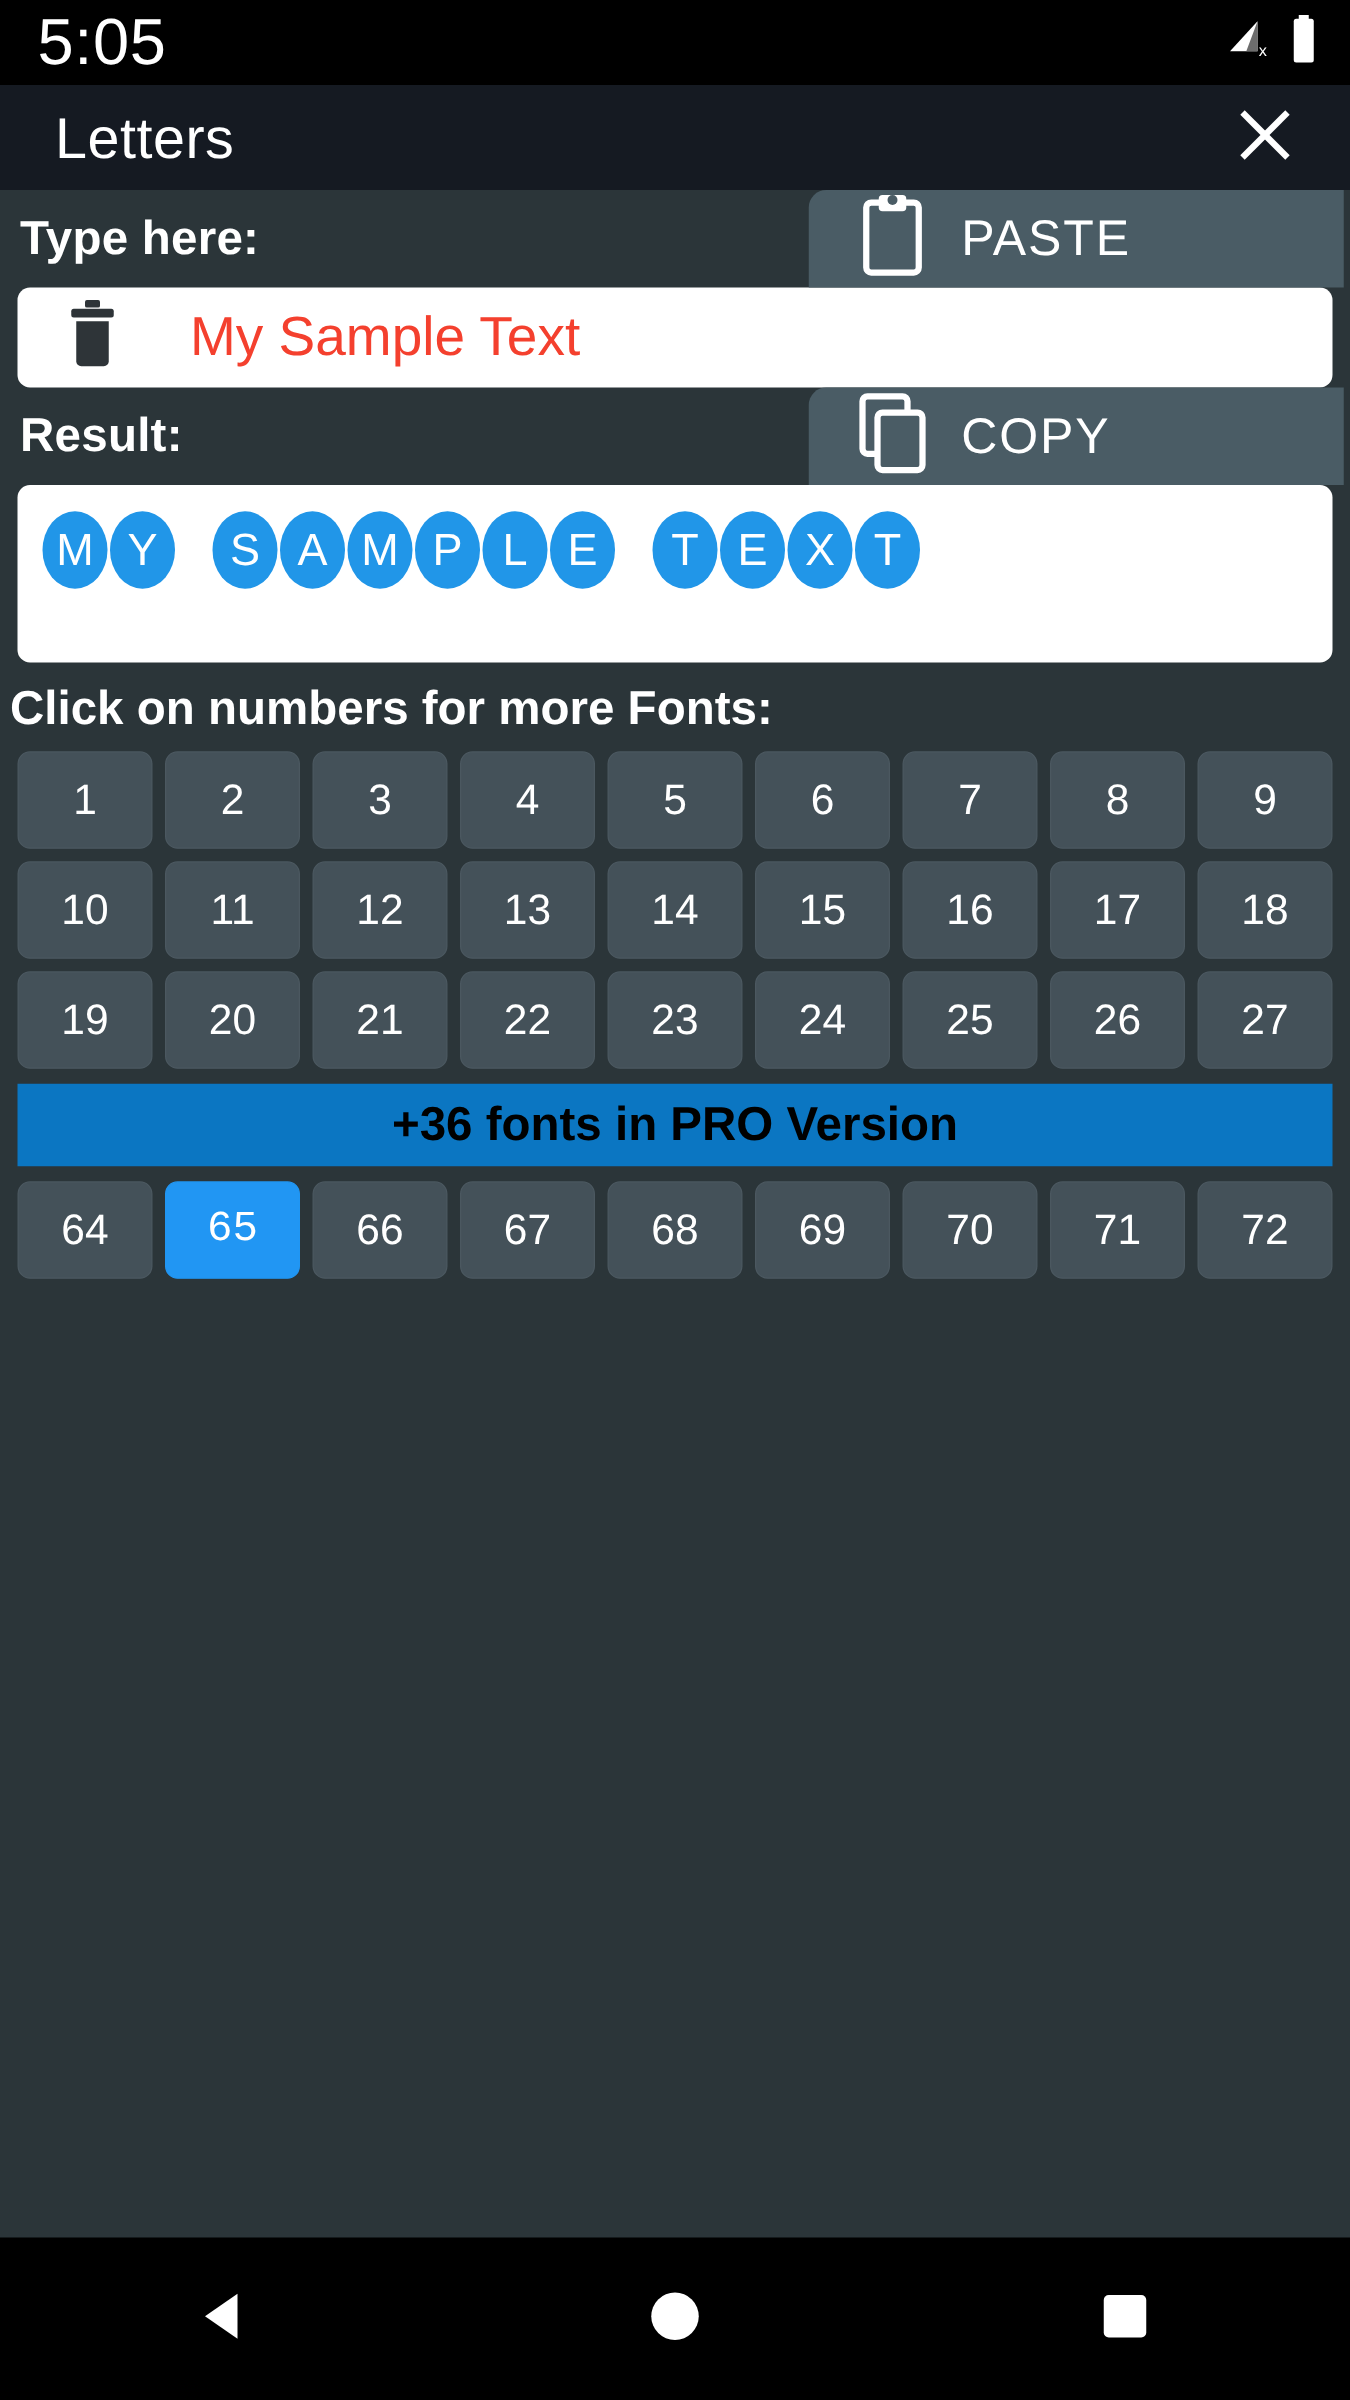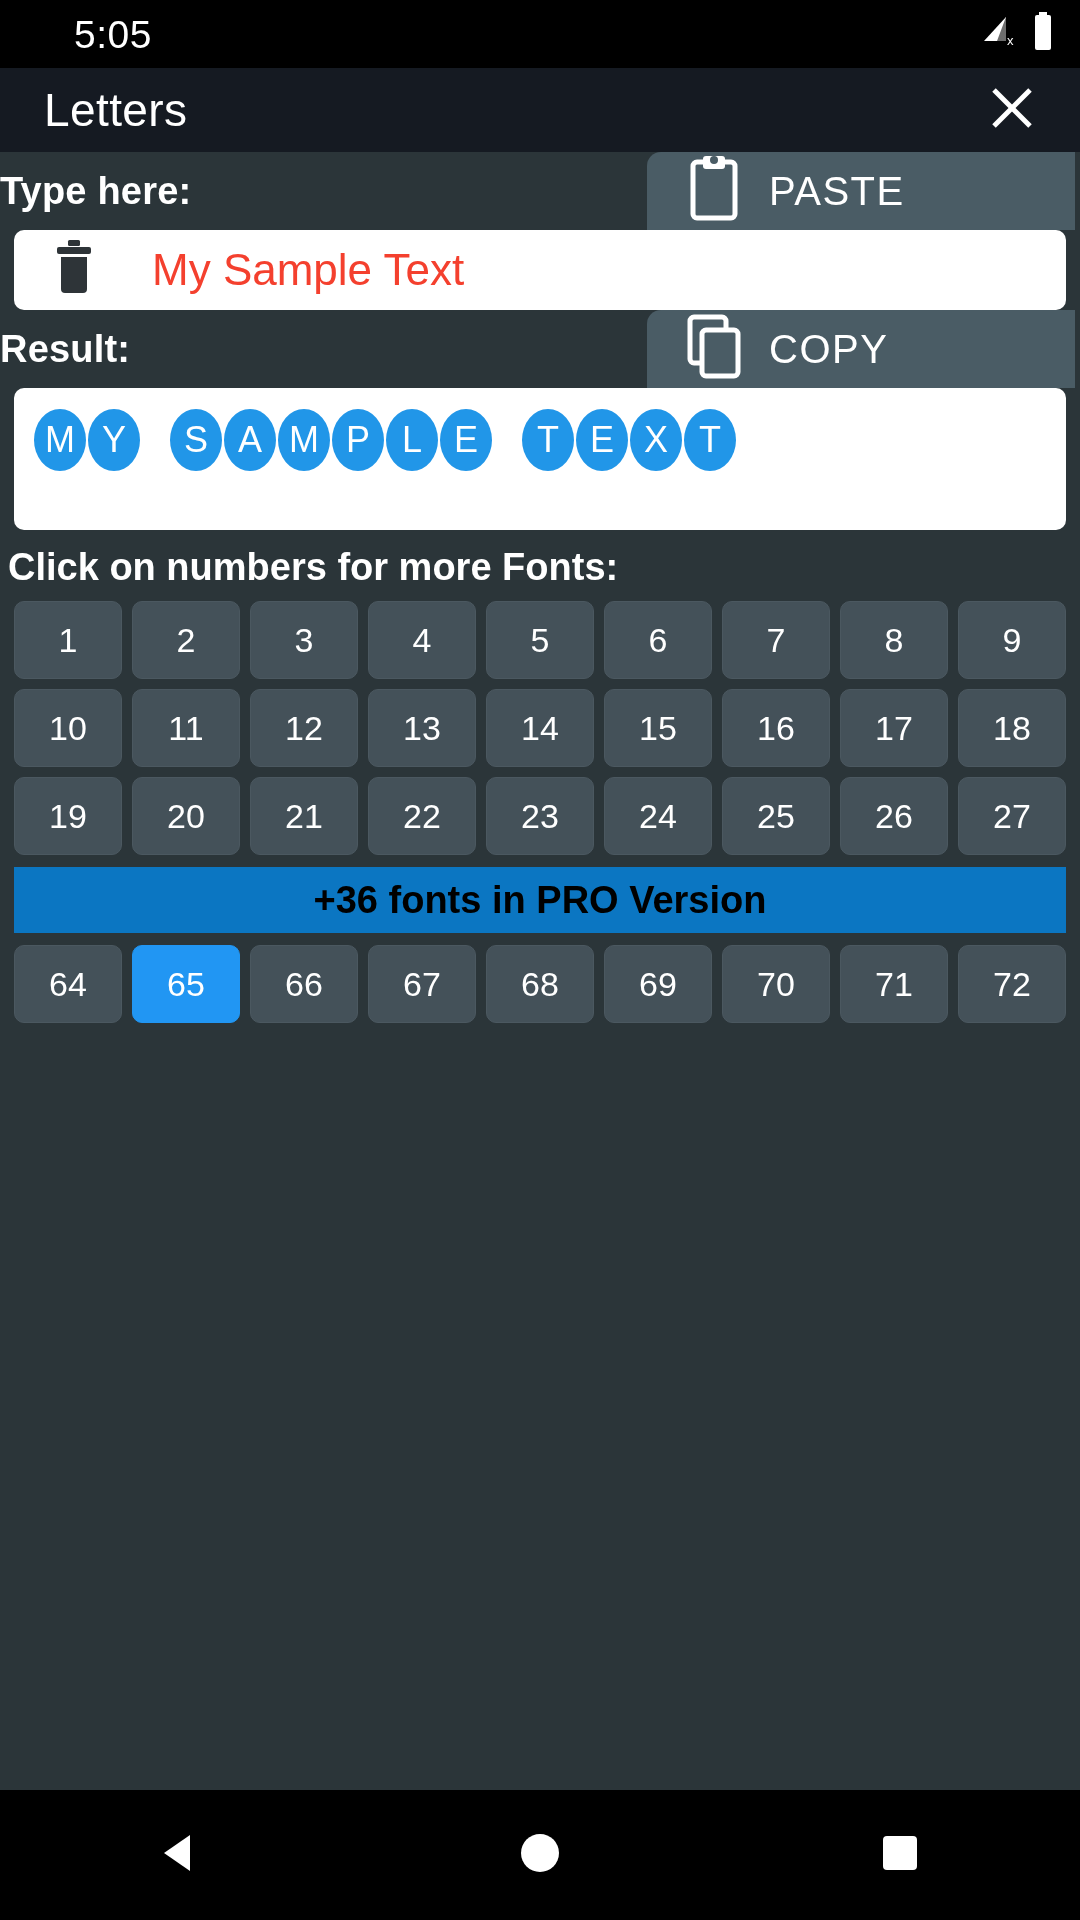--- a/index.html
+++ b/index.html
@@ -22,25 +22,24 @@
     height: 68px;
     background: #000000;
     display: flex;
     align-items: center;
     justify-content: space-between;
     padding: 0 26px 0 30px;
     flex: none;
   }
   .status-time {
     color: #ffffff;
-    font-size: 39px;
+    font-size: 52px;
     font-weight: 400;
     letter-spacing: 0.5px;
     line-height: 1;
-    margin-left: 44px;
   }
   .status-icons { display: flex; align-items: center; gap: 14px; }
 
   
   .header {
     height: 84px;
     background: #151a22;
     display: flex;
     align-items: center;
     justify-content: space-between;
@@ -64,21 +63,21 @@
     position: relative;
     height: 78px;
     display: flex;
     align-items: center;
     flex: none;
   }
   .section-label {
     color: #ffffff;
     font-size: 38px;
     font-weight: 700;
-    padding-left: 0;
+    padding-left: 16px;
     letter-spacing: 0.2px;
   }
   .action-btn {
     position: absolute;
     right: 5px;
     top: 0;
     height: 100%;
     min-width: 428px;
     background: #4a5c65;
     border-top-left-radius: 14px;
@@ -178,20 +177,21 @@
     font-size: 34px;
     display: flex;
     align-items: center;
     justify-content: center;
     cursor: pointer;
     border: 1px solid #4b5860;
   }
   .num-btn.selected {
     background: #2196f3;
     border-color: #2196f3;
+    font-family: Liberation Mono, monospace;
   }
   .pro-banner {
     margin: 12px 14px 12px 14px;
     height: 66px;
     background: #0b76c2;
     display: flex;
     align-items: center;
     justify-content: center;
     color: #000000;
     font-size: 38px;

